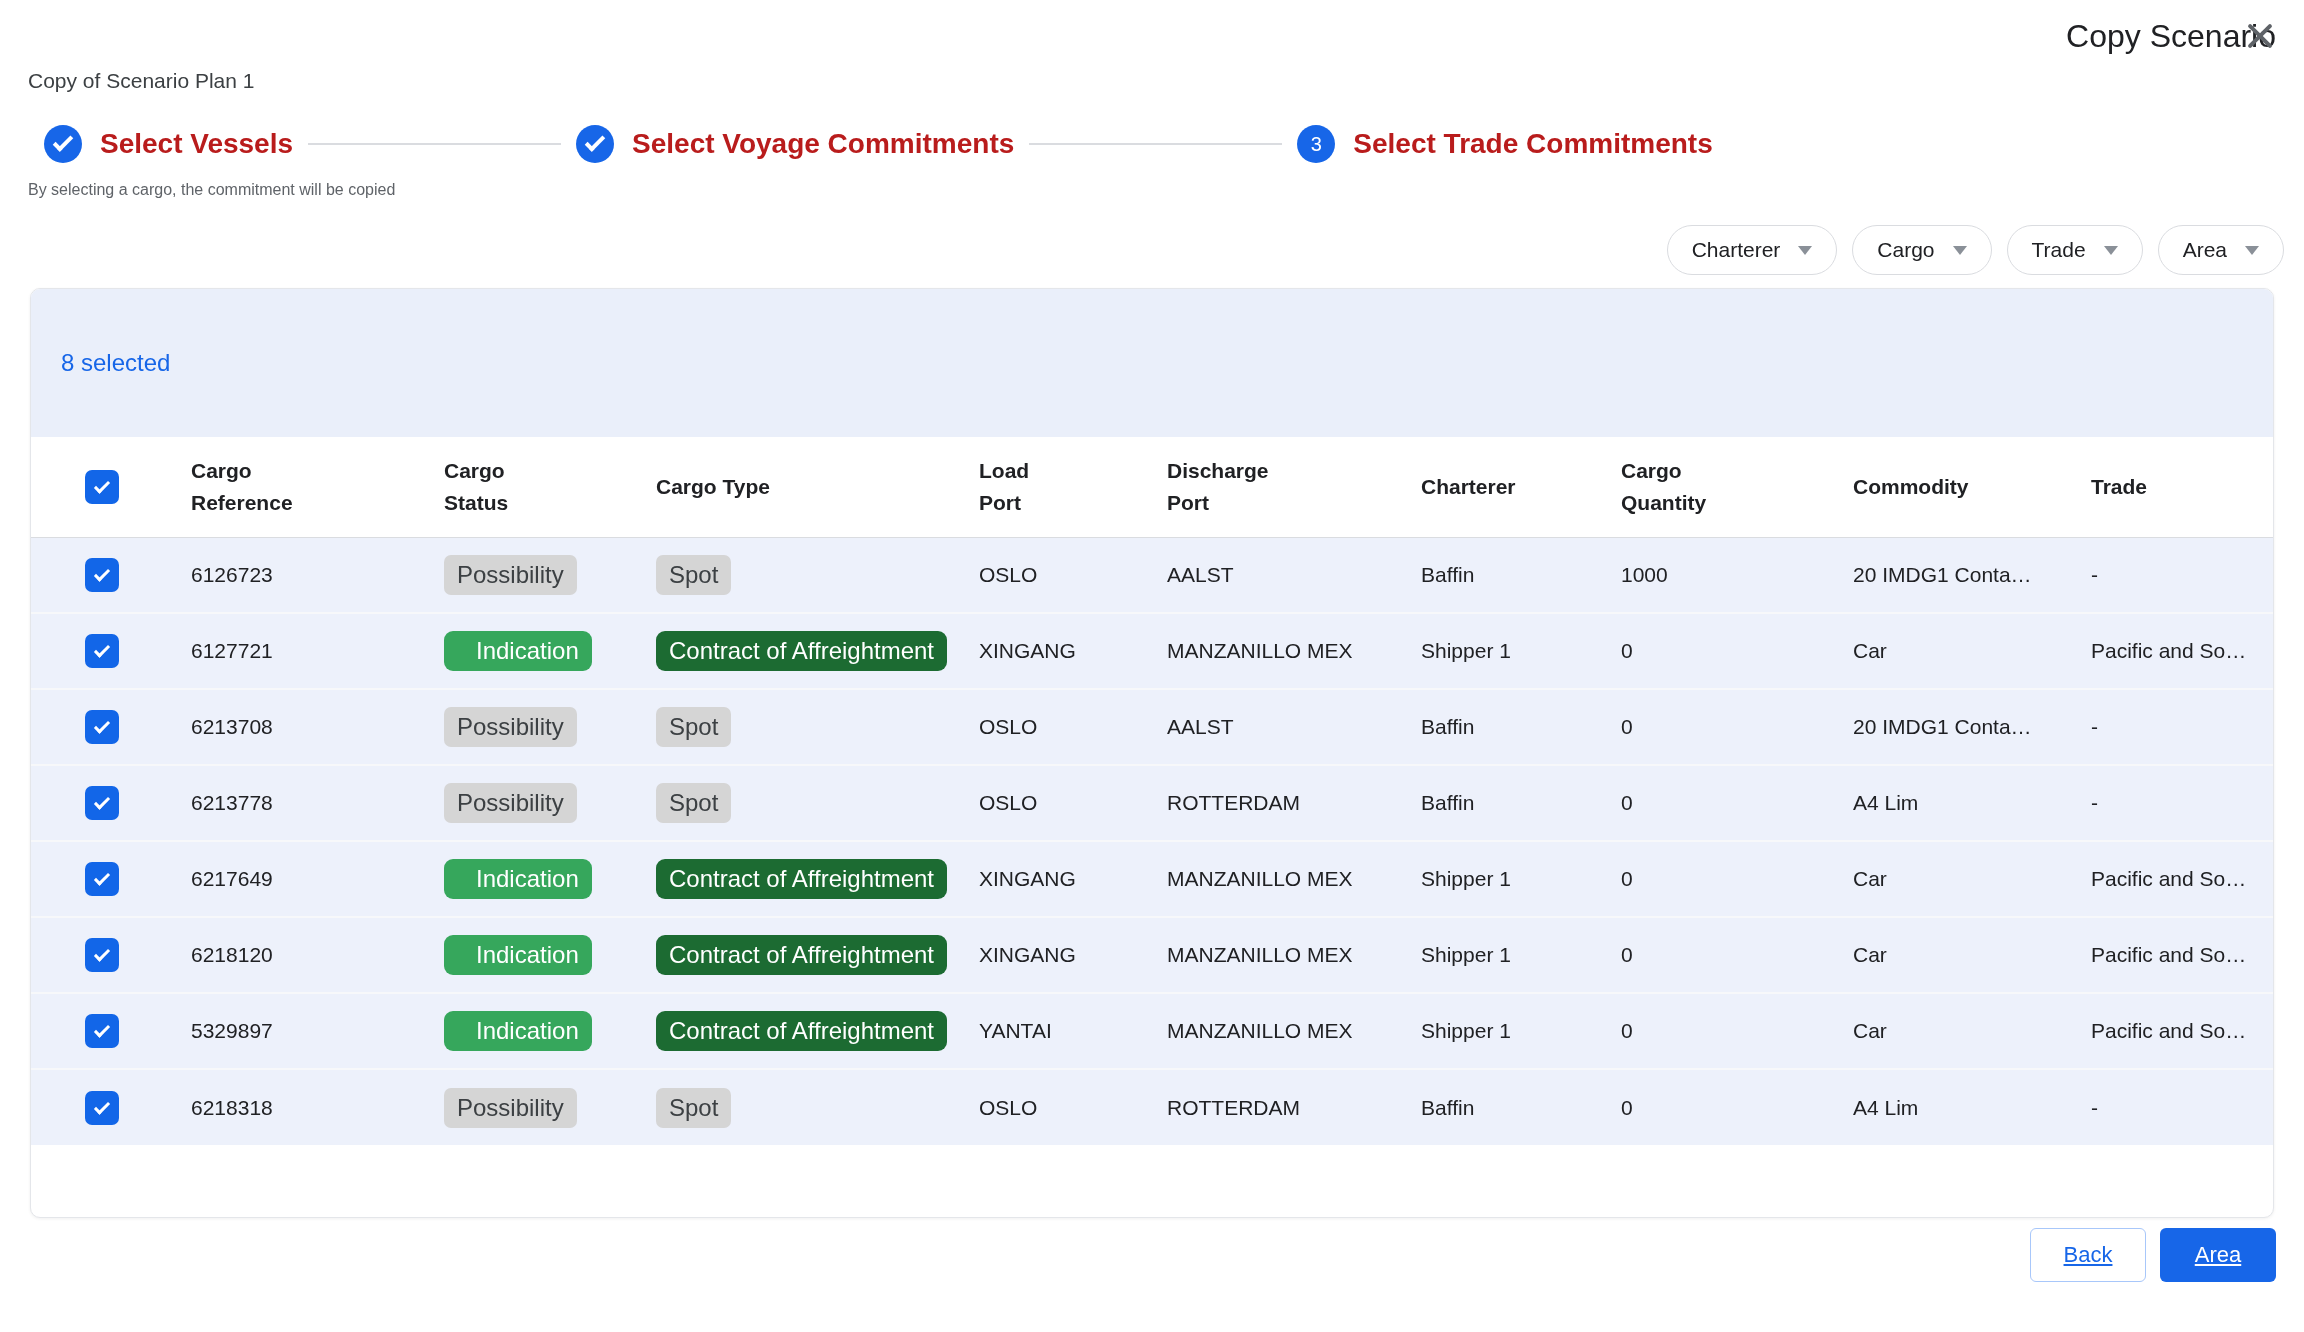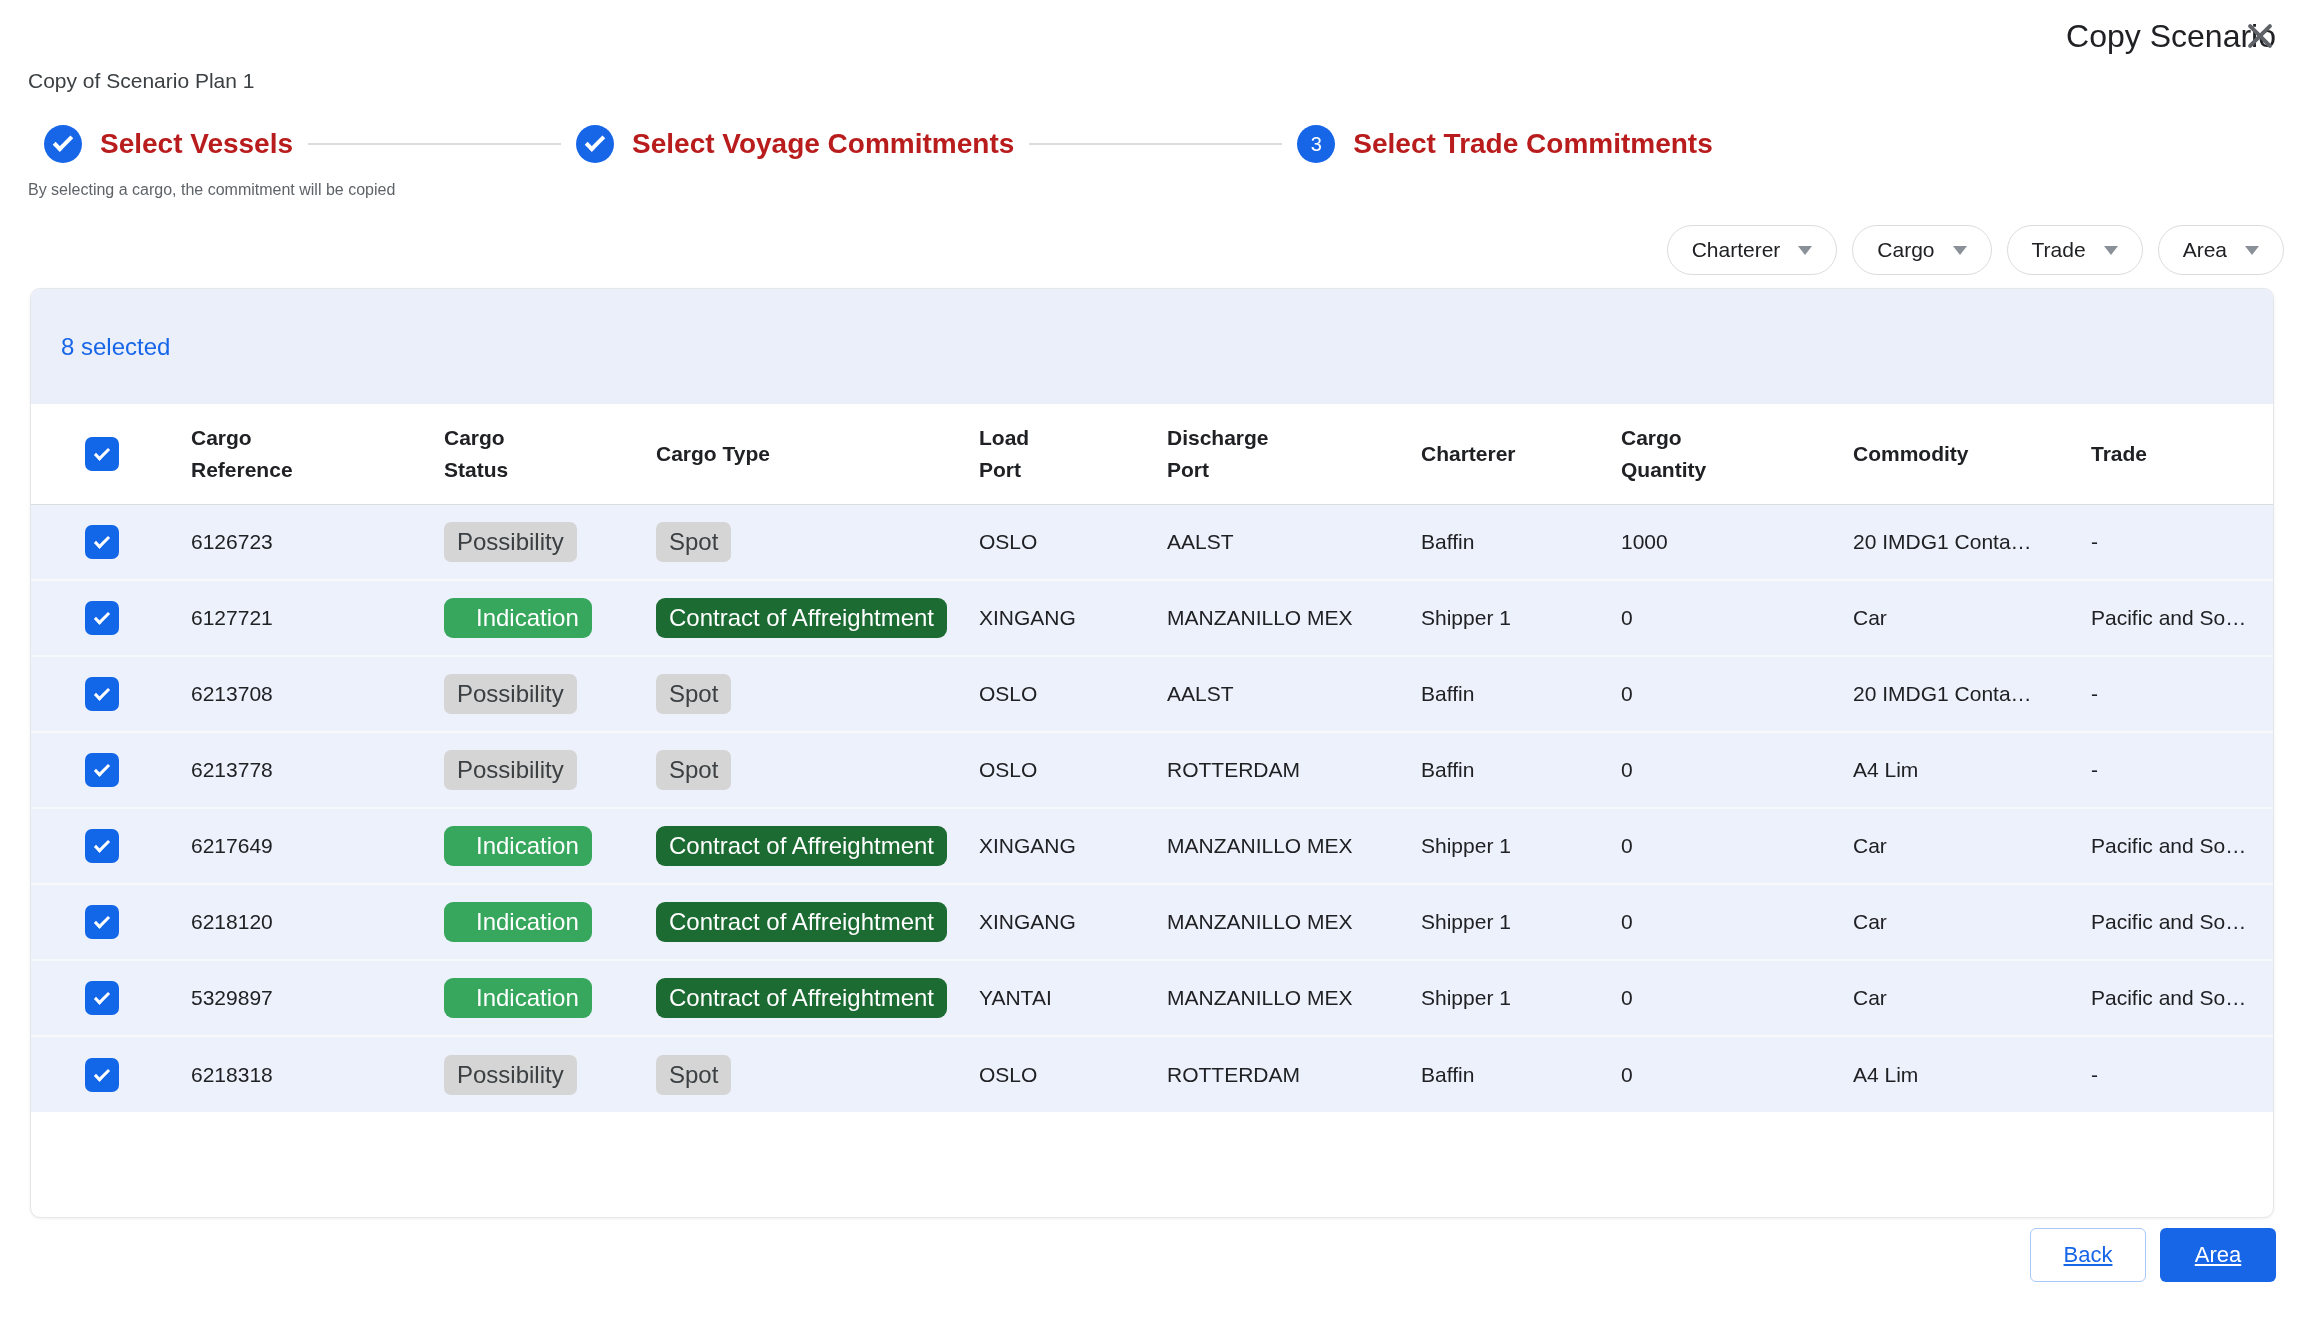--- a/index.html
+++ b/index.html
@@ -47,21 +47,21 @@
     font-size:21px; color:#202124; cursor:pointer;
   }
   .caret { width:0; height:0; border-left:7px solid transparent; border-right:7px solid transparent; border-top:9px solid #8a9098; }
 
   
   .table-card {
     margin:13px 30px 0 30px; height:930px; background:#fff;
     border:1px solid #e4e6ea; border-radius:10px; overflow:hidden;
     box-shadow:0 1px 3px rgba(60,64,67,.08);
   }
-  .selected-band { height:115px; background:#eaeffa; display:flex; align-items:center; padding-left:30px; }
+  .selected-band { height:148px; background:#eaeffa; display:flex; align-items:center; padding-left:30px; }
   .selected-text { color:#1766e8; font-size:24px; }
 
   table { width:100%; border-collapse:collapse; table-layout:fixed; }
   thead tr { height:100px; background:#fff; }
   th {
     font-size:21px; font-weight:700; color:#202124; text-align:left;
     white-space:pre-line; line-height:32px; vertical-align:middle;
     padding:0 14px 0 0; border-bottom:1px solid #dadce0;
   }
   tbody tr { height:76px; background:#edf1fb; border-top:2px solid #f7f8fa; }

